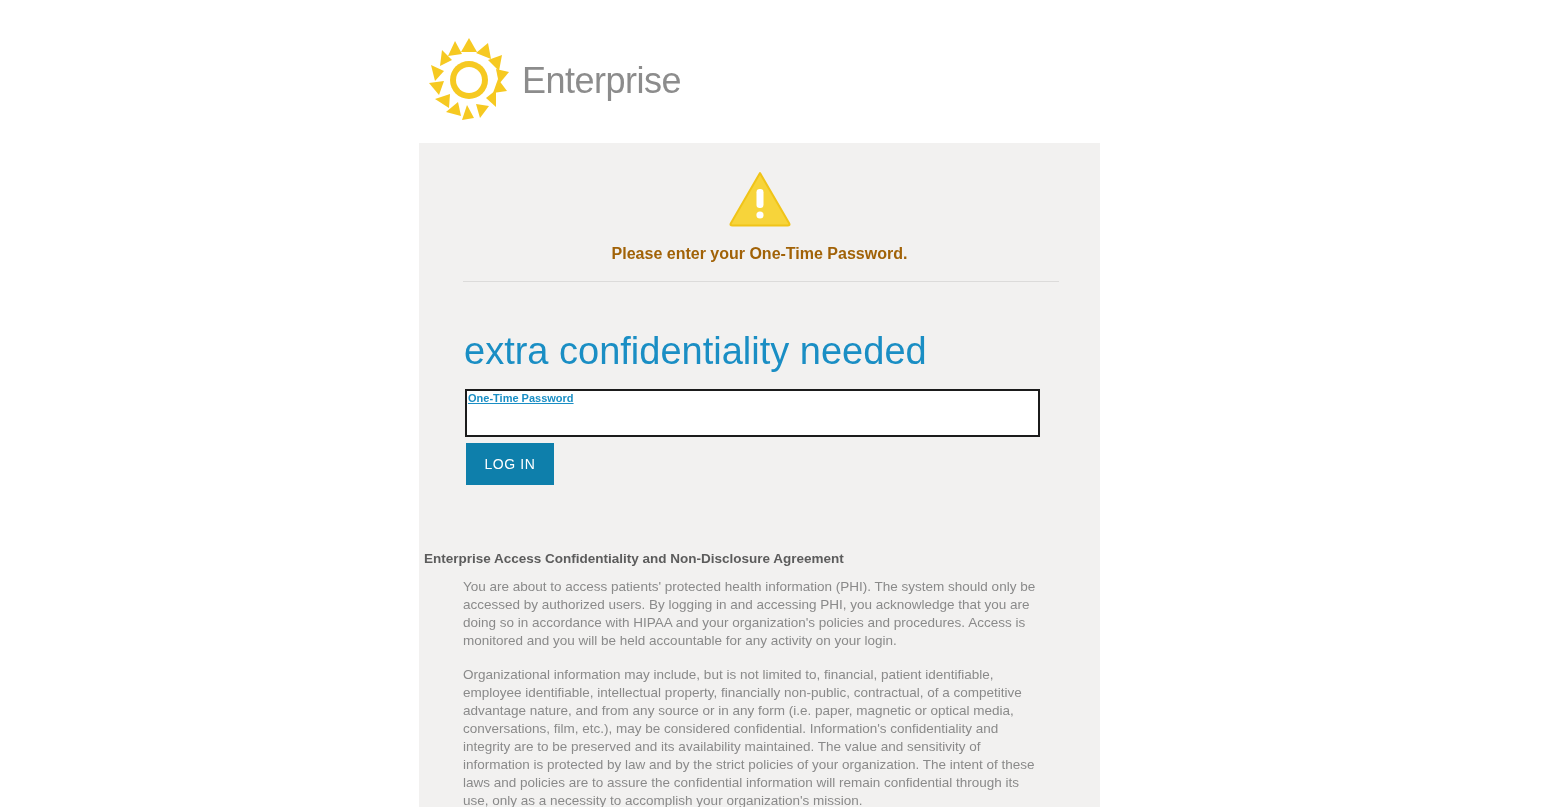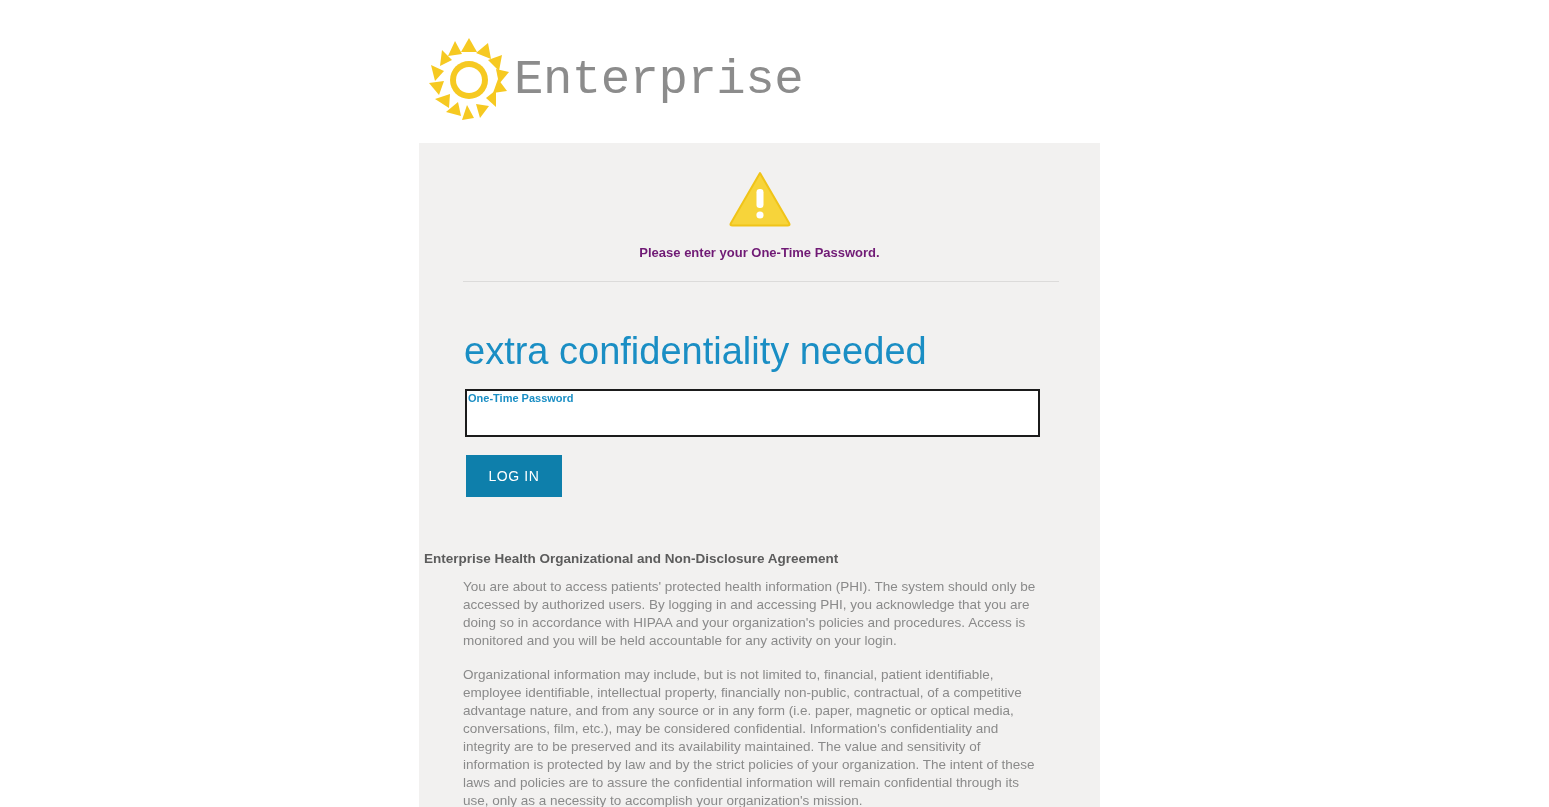--- a/index.html
+++ b/index.html
@@ -28,27 +28,27 @@
     align-items: center;
   }
   .logo-mark {
     width: 90px;
     height: 88px;
     position: relative;
     flex: 0 0 auto;
   }
   .logo-mark svg { display: block; }
   .logo-text {
-    margin-left: 0;
+    margin-left: 8px;
     color: #8c8c8c;
-    font-size: 49px;
+    font-size: 36px;
     line-height: 45px;
     font-weight: 400;
     letter-spacing: -0.5px;
-    font-family: Liberation Mono, monospace;
+    font-family: Liberation Sans, sans-serif;
   }
   .logo-text .line2 { display: block; }
 
   
   .card {
     position: absolute;
     left: 419px;
     top: 143px;
     width: 681px;
     height: 664px;
@@ -64,22 +64,22 @@
     width: 62px;
     height: 56px;
   }
 
   .otp-prompt {
     position: absolute;
     top: 102px;
     left: 0;
     width: 100%;
     text-align: center;
-    color: #701a75;
-    font-size: 13px;
+    color: #a16207;
+    font-size: 16px;
     font-weight: bold;
   }
 
   .divider {
     position: absolute;
     top: 138px;
     left: 44px;
     width: 596px;
     height: 1px;
     background: #dcdbda;
@@ -112,41 +112,42 @@
   }
   .field-label {
     position: absolute;
     left: 3px;
     top: 3px;
     color: #1a8ec4;
     font-size: 11px;
     font-weight: bold;
     line-height: 12px;
     pointer-events: none;
+    text-decoration: underline;
   }
   .field-input {
     position: absolute;
     left: 3px;
     top: 17px;
     width: 560px;
     height: 26px;
     border: 0;
     outline: 0;
     background: transparent;
     font-size: 15px;
     color: #222;
     font-family: "Liberation Sans", sans-serif;
     padding: 0 2px;
   }
 
   .login-btn {
     position: absolute;
     left: 47px;
-    top: 312px;
-    width: 96px;
+    top: 300px;
+    width: 88px;
     height: 42px;
     background: #0e7fab;
     color: #ffffff;
     border: 0;
     font-size: 14px;
     letter-spacing: 0.6px;
     font-family: "Liberation Sans", sans-serif;
     cursor: pointer;
   }
 
@@ -221,21 +222,21 @@
     <div class="headline">extra confidentiality needed</div>
 
     <div class="field-wrap">
       <div class="field-box"></div>
       <div class="field-label">One-Time Password</div>
       <input class="field-input" type="text" autofocus="" placeholder="" style="">
     </div>
 
     <button class="login-btn">LOG IN</button>
 
-    <div class="nda-title">Enterprise Health Organizational and Non-Disclosure Agreement</div>
+    <div class="nda-title">Enterprise Access Confidentiality and Non-Disclosure Agreement</div>
 
     <div class="nda-body">
       <p>You are about to access patients' protected health information (PHI). The system should only be accessed by authorized users. By logging in and accessing PHI, you acknowledge that you are doing so in accordance with HIPAA and your organization's policies and procedures. Access is monitored and you will be held accountable for any activity on your login.</p>
       <p>Organizational information may include, but is not limited to, financial, patient identifiable, employee identifiable, intellectual property, financially non-public, contractual, of a competitive advantage nature, and from any source or in any form (i.e. paper, magnetic or optical media, conversations, film, etc.), may be considered confidential. Information's confidentiality and integrity are to be preserved and its availability maintained. The value and sensitivity of information is protected by law and by the strict policies of your organization. The intent of these laws and policies are to assure the confidential information will remain confidential through its use, only as a necessity to accomplish your organization's mission.</p>
     </div>
 
   </div>
 </div>
 
 </body></html>

